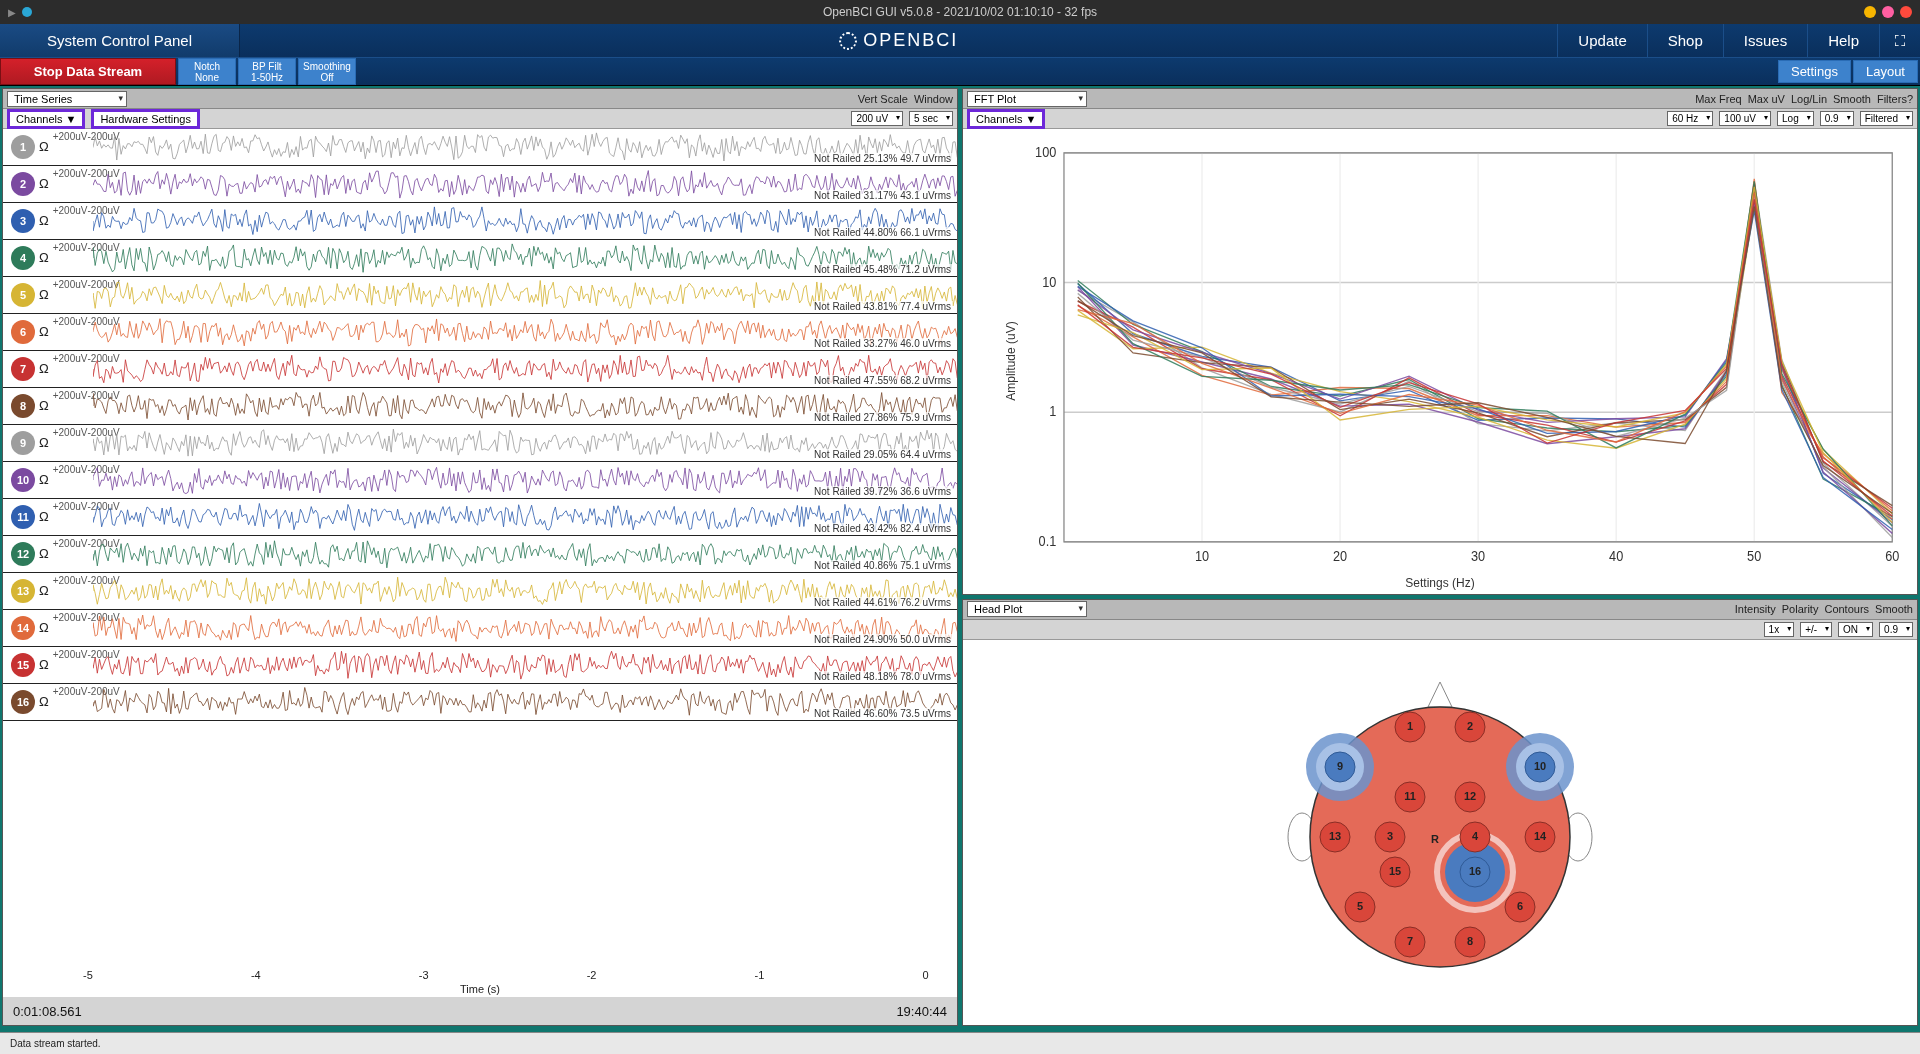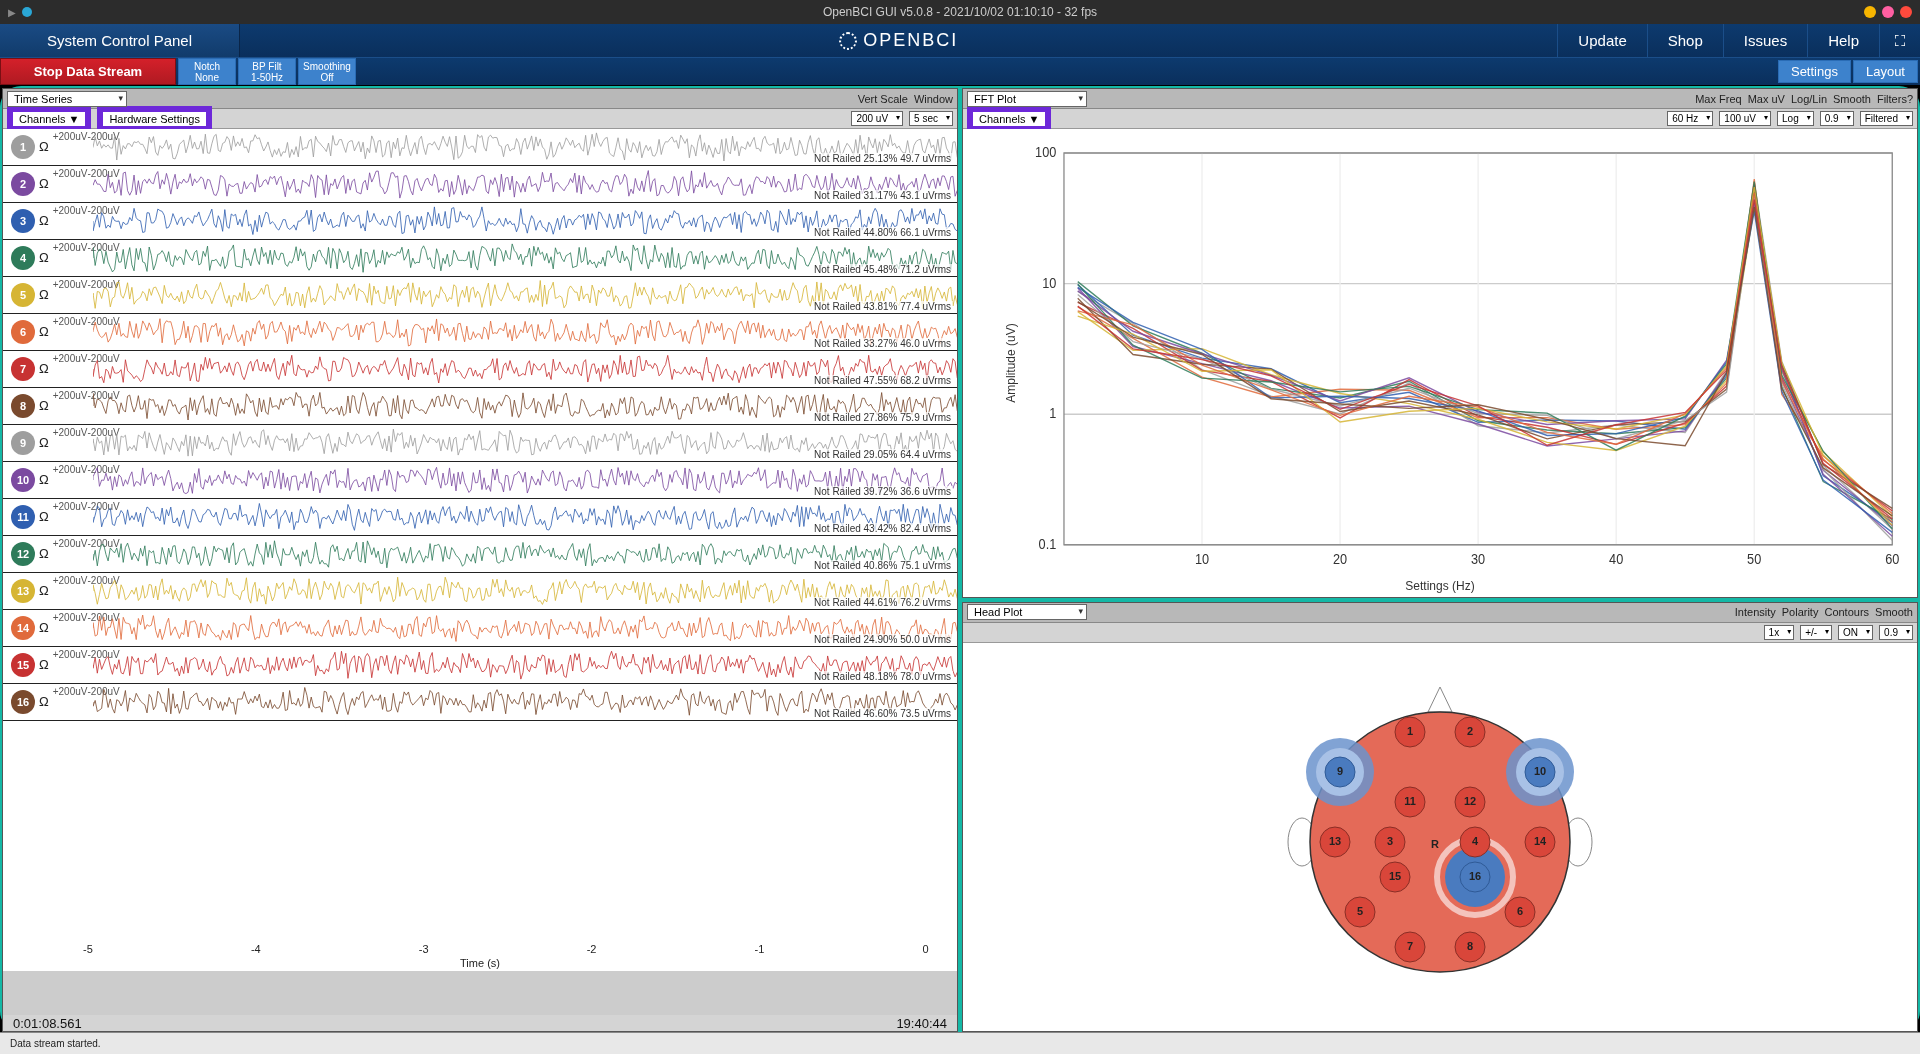--- a/index.html
+++ b/index.html
@@ -19,45 +19,45 @@
 .topnav { display: flex; }
 .topnav .btn { padding: 0 20px; display: flex; align-items: center; font-size: 15px; border-left: 1px solid #1b4e89; cursor: pointer; }
 .topnav .icon { width: 34px; display:flex; align-items:center; justify-content:center; }
 
 .secondbar { height: 28px; background: linear-gradient(#0d3a6e,#0a2f5c); display: flex; align-items: stretch; color: #fff; border-bottom: 1px solid #000; }
 .stop-btn { width: 176px; background: linear-gradient(#d4202a,#b01a22); display: flex; align-items: center; justify-content: center; font-size: 13px; font-weight: bold; border: 1px solid #7a0f14; cursor: pointer; }
 .filter-pill { width: 58px; background: #3d82cc; border: 1px solid #2a6cb5; margin-left: 2px; display: flex; flex-direction: column; align-items: center; justify-content: center; font-size: 10px; line-height: 11px; cursor: pointer; }
 .spacer { flex: 1; }
 .settings-btn, .layout-btn { padding: 0 12px; background: #3d82cc; border: 1px solid #2a6cb5; display: flex; align-items: center; font-size: 13px; cursor: pointer; margin: 2px 2px 2px 0; }
 
-.workspace { height: calc(1054px - 24px - 34px - 28px - 22px); background: #14b8a6; display: flex; gap: 4px; padding: 2px 2px 0 2px; border-radius: 21px; }
+.workspace { height: calc(1054px - 24px - 34px - 28px - 22px); background: #0f766e; display: flex; gap: 4px; padding: 2px 2px 6px 2px; }
 .panel { background: #ccc; display: flex; flex-direction: column; border: 1px solid #555; }
 .panel-left { width: 50%; }
 .panel-right { width: 50%; display: flex; flex-direction: column; gap: 4px; background: transparent; border: none; }
 
 .widget-header { height: 20px; background: #b8b8b8; display: flex; align-items: center; font-size: 12px; padding: 0 4px; gap: 6px; border-bottom: 1px solid #888; }
 .dropdown { background: #fff; border: 1px solid #666; padding: 1px 14px 1px 6px; font-size: 11px; position: relative; cursor: pointer; min-width: 50px; }
 .dropdown::after { content: "▾"; position: absolute; right: 3px; font-size: 9px; color: #333; }
 .widget-header .label { font-size: 11px; color: #222; }
 .widget-subheader { height: 20px; background: #d4d4d4; display: flex; align-items: center; font-size: 11px; padding: 0 4px; gap: 6px; border-bottom: 1px solid #999; }
-.chip { background: #fff; border: 6px solid #6d28d9; padding: 1px 6px; cursor: pointer; }
+.chip { background: #fff; border: 3px solid #6d28d9; padding: 1px 6px; cursor: pointer; }
 .small-drop { background: #fff; border: 1px solid #666; padding: 1px 14px 1px 4px; font-size: 10px; position: relative; cursor: pointer; }
 .small-drop::after { content: "▾"; position: absolute; right: 2px; font-size: 8px; }
 
 .ts-body { flex: 1; background: #fff; overflow: hidden; position: relative; display:flex; flex-direction:column;}
 .channel-row { height: 37px; border-bottom: 1px solid #222; display: flex; position: relative; }
 .ch-badge { width: 24px; height: 24px; border-radius: 50%; color: #fff; font-size: 11px; font-weight: bold; display: flex; align-items: center; justify-content: center; margin: 6px 4px 0 8px; cursor:pointer; flex-shrink:0;}
 .ohm { font-size: 13px; color: #222; margin-top: 10px; margin-right: 4px; }
 .scale-labels { width: 40px; font-size: 10px; color: #555; display:flex; flex-direction:row; justify-content:space-between; padding: 2px 0; flex-shrink:0;}
 .wave-area { flex:1; position:relative; }
 .wave-svg { position:absolute; inset:0; width:100%; height:100%; }
 .ch-status { position:absolute; right:4px; bottom:1px; font-size:10px; color:#333; background:rgba(255,255,255,0.7); padding:0 2px;}
 .ts-axis { height: 30px; background: #fff; position: relative; font-size: 11px; color: #222; }
 .ts-axis .xlabel { position:absolute; left:50%; transform:translateX(-50%); bottom:2px; }
-.ts-footer { height: 16px; background: #d4d4d4; display:flex; justify-content:space-between; align-items:center; padding:0 10px; font-size:13px; color:#111;margin-top:44px;}
+.ts-footer { height: 28px; background: #d4d4d4; display:flex; justify-content:space-between; align-items:center; padding:0 10px; font-size:13px; color:#111;}
 
 .fft-panel { background:#ccc; border:1px solid #555; height: 54%; display:flex; flex-direction:column;}
 .fft-body { flex:1; background:#fff; position:relative; padding: 10px 12px 10px 50px; }
 .fft-svg { width:100%; height:100%; }
 .fft-ylabel { position:absolute; left:8px; top:50%; transform: translateY(-50%) rotate(-90deg); font-size:12px; color:#333; }
 .fft-xlabel { position:absolute; bottom:4px; left:50%; transform:translateX(-50%); font-size:12px; color:#333;}
 
 .head-panel { background:#ccc; border:1px solid #555; flex:1; display:flex; flex-direction:column;}
 .head-body { flex:1; background:#fff; display:flex; align-items:center; justify-content:center; position:relative; }
 .head-svg { width: 320px; height: 320px; }

